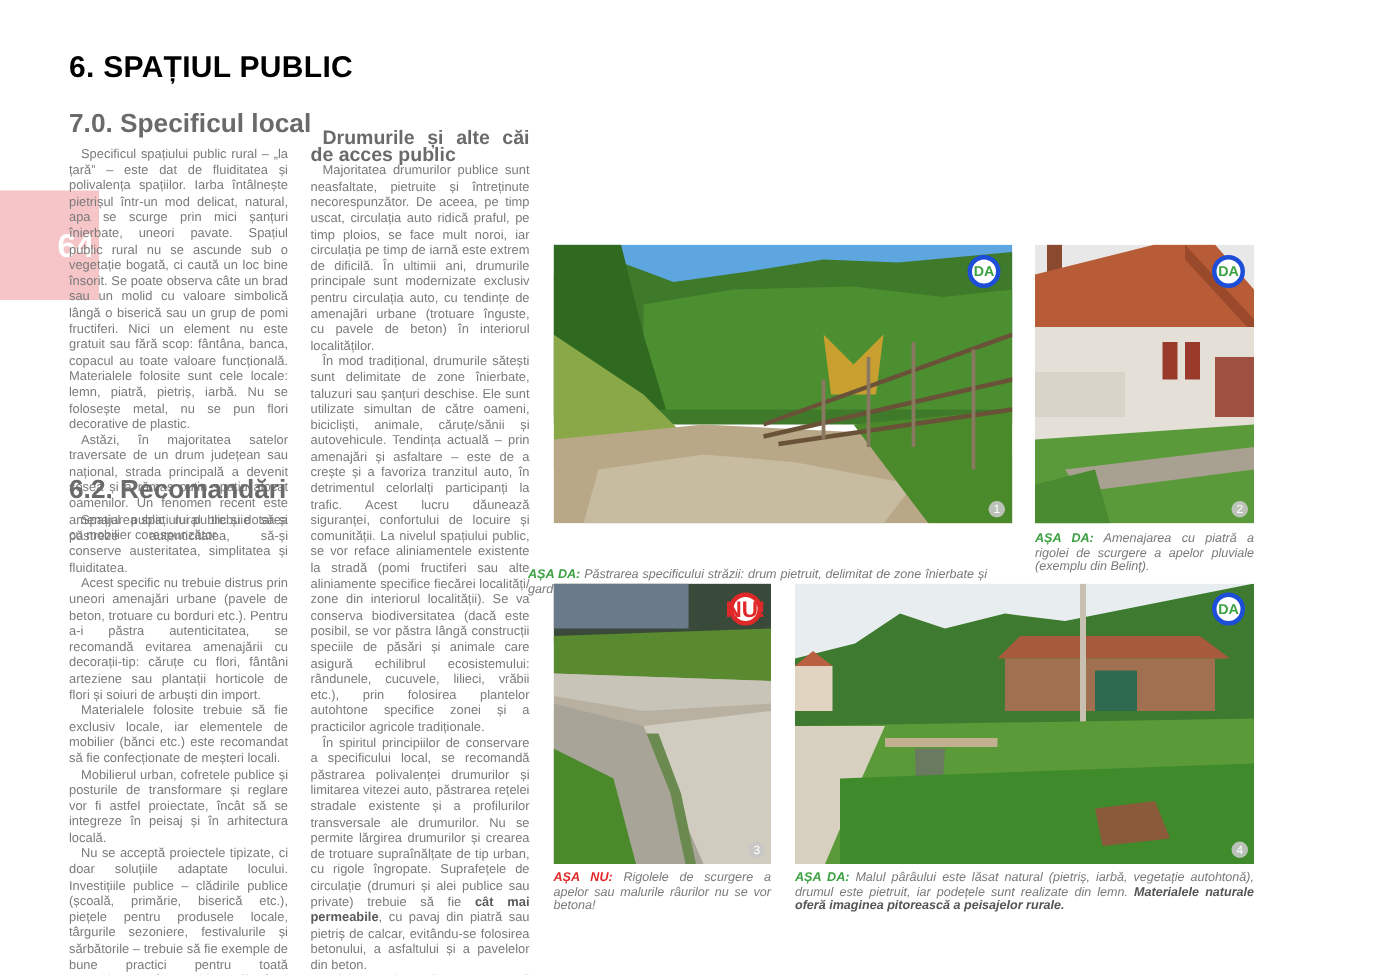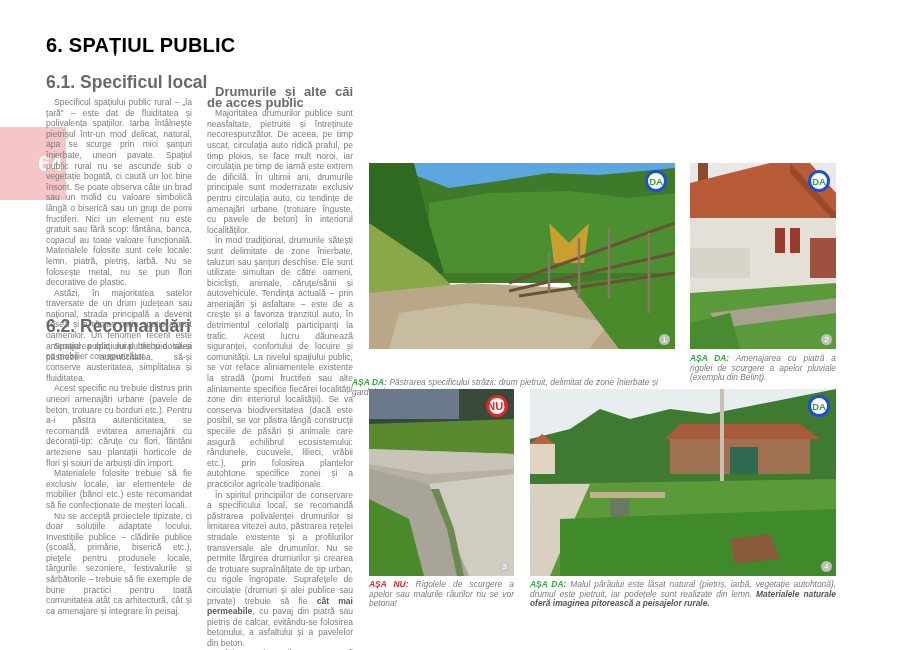--- a/index.html
+++ b/index.html
@@ -8,49 +8,50 @@
   .page-tab span { color:#ffffff; font-weight:bold; font-size:22px; font-family:"Liberation Sans", sans-serif; }
   .title { position:absolute; left:46px; top:34px; font-size:20px; font-weight:bold; color:#000000; letter-spacing:0.2px; margin:0; }
   .h2 { position:absolute; font-size:17.5px; font-weight:bold; color:#6a6a6a; margin:0; }
   .col { position:absolute; font-size:8.6px; line-height:10.6px; text-align:justify; color:#7a7a7a; }
   .col p { margin:0; text-indent:8px; }
   .col .subhead { font-weight:bold; color:#6a6a6a; font-size:13px; text-indent:8px; }
   .col b { color:#5a5a5a; }
   .photo { position:absolute; overflow:hidden; }
   .badge { position:absolute; width:22px; height:22px; border-radius:50%; background:#fff; display:flex; align-items:center; justify-content:center; font-size:9.5px; font-weight:bold; box-sizing:border-box; }
   .badge.da { border:3px solid #1d4ed8; color:#3aa040; }
-  .badge.nu { border:3px solid #e02828; color:#e02828; font-size:11px; }
+  .badge.nu { border:3px solid #e02828; color:#e02828; font-size:15px; }
   .numdot { position:absolute; width:11px; height:11px; border-radius:50%; background:rgba(200,200,200,0.9); color:#fff; font-size:8px; display:flex; align-items:center; justify-content:center; }
   .caption { position:absolute; font-size:8.4px; line-height:9.6px; font-style:italic; color:#7a7a7a; text-align:justify; }
   .caption .lbl-da { color:#3aa040; font-weight:bold; }
   .caption .lbl-nu { color:#e02828; font-weight:bold; }
   .caption b { color:#555; }
 </style>
 </head>
 <body>
 
 <div class="page-tab">
   <span>64</span>
 </div>
 
 <h1 class="title">6. SPAȚIUL PUBLIC</h1>
 
-<h2 class="h2" style="left:46px; top:72px;">6.1. Specificul local</h2>
+<h2 class="h2" style="left:46px; top:72px;">7.0. Specificul local</h2>
 
 <div class="col" style="left:46px; top:97px; width:146px;">
   <p>Specificul spațiului public rural – „la țară” – este dat de fluiditatea și polivalența spațiilor. Iarba întâlnește pietrișul într-un mod delicat, natural, apa se scurge prin mici șanțuri înierbate, uneori pavate. Spațiul public rural nu se ascunde sub o vegetație bogată, ci caută un loc bine însorit. Se poate observa câte un brad sau un molid cu valoare simbolică lângă o biserică sau un grup de pomi fructiferi. Nici un element nu este gratuit sau fără scop: fântâna, banca, copacul au toate valoare funcțională. Materialele folosite sunt cele locale: lemn, piatră, pietriș, iarbă. Nu se folosește metal, nu se pun flori decorative de plastic.</p>
   <p>Astăzi, în majoritatea satelor traversate de un drum județean sau național, strada principală a devenit șosea și a rămas puțin spațiu alocat oamenilor. Un fenomen recent este amenajarea spațiului public și dotarea cu mobilier corespunzător.</p>
 </div>
 
 <h2 class="h2" style="left:46px; top:316px;">6.2. Recomandări</h2>
 
 <div class="col" style="left:46px; top:341px; width:146px;">
   <p>Spațiul public rural trebuie să-și păstreze autenticitatea, să-și conserve austeritatea, simplitatea și fluiditatea.</p>
   <p>Acest specific nu trebuie distrus prin uneori amenajări urbane (pavele de beton, trotuare cu borduri etc.). Pentru a-i păstra autenticitatea, se recomandă evitarea amenajării cu decorații-tip: căruțe cu flori, fântâni arteziene sau plantații horticole de flori și soiuri de arbuști din import.</p>
   <p>Materialele folosite trebuie să fie exclusiv locale, iar elementele de mobilier (bănci etc.) este recomandat să fie confecționate de meșteri locali.</p>
+  <p>Mobilierul urban, cofretele publice și posturile de transformare și reglare vor fi astfel proiectate, încât să se integreze în peisaj și în arhitectura locală.</p>
   <p>Nu se acceptă proiectele tipizate, ci doar soluțiile adaptate locului. Investițiile publice – clădirile publice (școală, primărie, biserică etc.), piețele pentru produsele locale, târgurile sezoniere, festivalurile și sărbătorile – trebuie să fie exemple de bune practici pentru toată comunitatea atât ca arhitectură, cât și ca amenajare și integrare în peisaj.</p>
 </div>
 
 <div class="col" style="left:207px; top:87px; width:146px;">
   <p class="subhead">Drumurile și alte căi de acces public</p>
   <p>Majoritatea drumurilor publice sunt neasfaltate, pietruite și întreținute necorespunzător. De aceea, pe timp uscat, circulația auto ridică praful, pe timp ploios, se face mult noroi, iar circulația pe timp de iarnă este extrem de dificilă. În ultimii ani, drumurile principale sunt modernizate exclusiv pentru circulația auto, cu tendințe de amenajări urbane (trotuare înguste, cu pavele de beton) în interiorul localităților.</p>
   <p>În mod tradițional, drumurile sătești sunt delimitate de zone înierbate, taluzuri sau șanțuri deschise. Ele sunt utilizate simultan de către oameni, bicicliști, animale, căruțe/sănii și autovehicule. Tendința actuală – prin amenajări și asfaltare – este de a crește și a favoriza tranzitul auto, în detrimentul celorlalți participanți la trafic. Acest lucru dăunează siguranței, confortului de locuire și comunității. La nivelul spațiului public, se vor reface aliniamentele existente la stradă (pomi fructiferi sau alte aliniamente specifice fiecărei localități/ zone din interiorul localității). Se va conserva biodiversitatea (dacă este posibil, se vor păstra lângă construcții speciile de păsări și animale care asigură echilibrul ecosistemului: rândunele, cucuvele, lilieci, vrăbii etc.), prin folosirea plantelor autohtone specifice zonei și a practicilor agricole tradiționale.</p>
   <p><span>În spiritul principiilor de conservare a specificului local, se recomandă păstrarea polivalenței drumurilor și limitarea vitezei auto, păstrarea rețelei stradale existente și a profilurilor transversale ale drumurilor. Nu se permite lărgirea drumurilor și crearea de trotuare supraînălțate de tip urban, cu rigole îngropate. Suprafețele de circulație (drumuri și alei publice sau private) trebuie să fie </span><b>cât mai permeabile</b><span>, cu pavaj din piatră sau pietriș de calcar, evitându-se folosirea betonului, a asfaltului și a pavelelor din beton.</span></p>
   <p>Asfaltarea drumurilor ar putea fi limitată la drumurile principale și să includă o atentă rezolvare a pantelor drumului, a scurgerii apelor pluviale, a terasamentelor. Ignorarea acestor detalii sau rezolvarea lor superficială conduce la deteriorarea rapidă a</p>
 </div>

